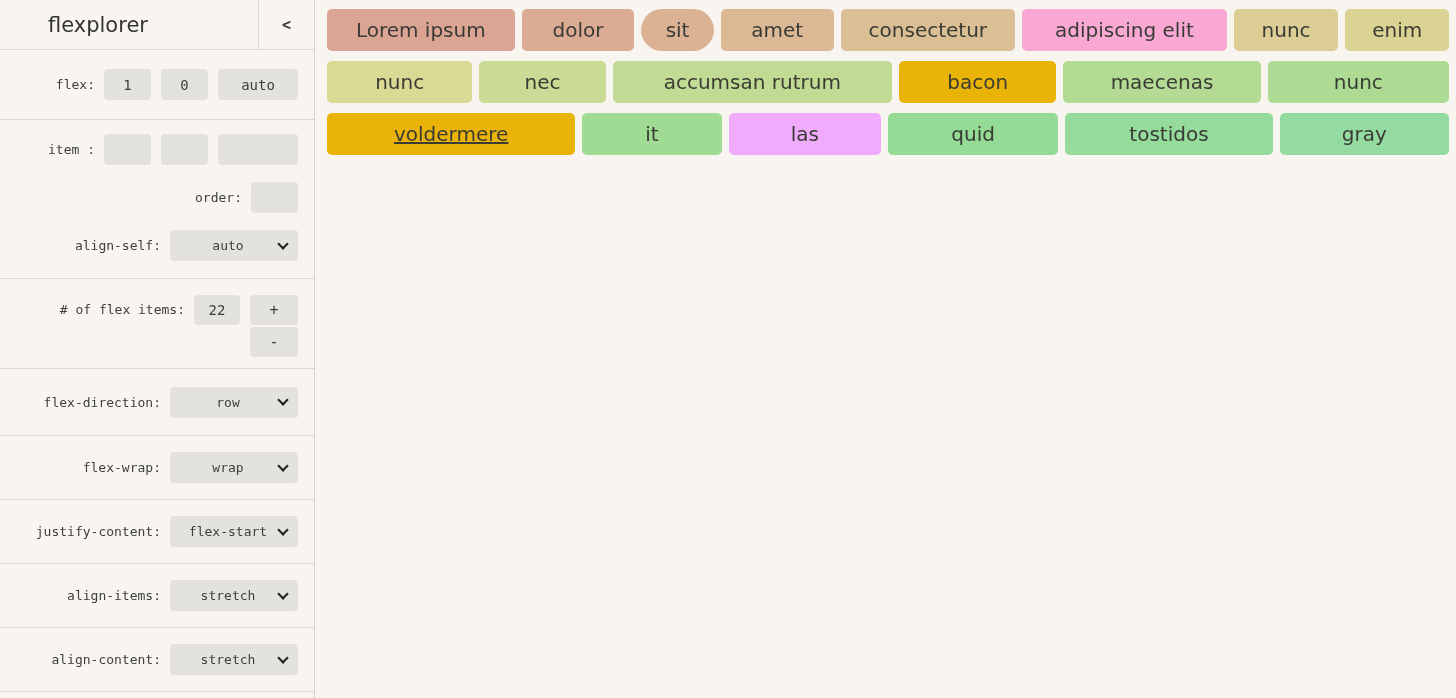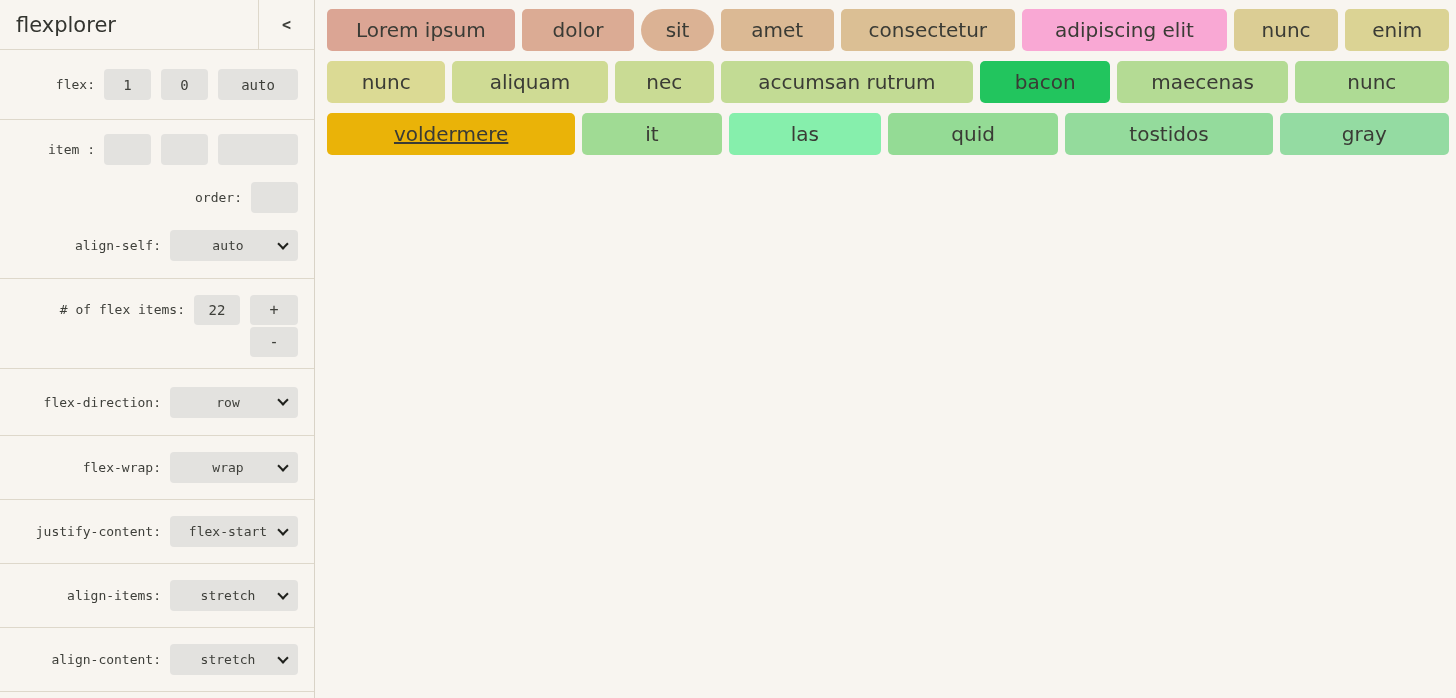--- a/index.html
+++ b/index.html
@@ -13,21 +13,21 @@
 
   
   .sidebar {
     width:315px; height:698px; flex:0 0 315px;
     background:#f8f5f0;
     border-right:1px solid #d9d3c7;
     font-family:"DejaVu Sans Mono", monospace;
   }
   .section { border-bottom:1px solid #ded8cb; }
 
-  .header { height:50px; display:flex; }
+  .header { height:50px; display:flex;padding-left:32px; }
   .title {
     flex:1; display:flex; align-items:center; padding-left:16px;
     font-family:"DejaVu Sans", sans-serif; font-size:21px; color:#33342f;
   }
   .collapse-btn {
     width:56px; border-left:1px solid #ded8cb;
     display:flex; align-items:center; justify-content:center;
     font-family:"DejaVu Sans Mono", monospace; font-size:15px; font-weight:bold;
     color:#3e3f3a; cursor:pointer;
   }
@@ -225,45 +225,42 @@
   </div>
     <div class="flex-item" style="background: rgb(219, 205, 148); flex-basis: 104px;">
     <span>nunc</span>
   </div>
     <div class="flex-item" style="background: rgb(219, 211, 148); flex-basis: 103px;">
     <span>enim</span>
   </div>
     <div class="flex-item" style="background: rgb(219, 218, 148); flex-basis: 110px;">
     <span>nunc</span>
   </div>
-    <div class="flex-item" style="background: rgb(207, 219, 148); flex-basis: 147px;">
-    <span>aliquam</span>
-  </div>
     <div class="flex-item" style="background: rgb(201, 219, 148); flex-basis: 91px;">
     <span>nec</span>
   </div>
     <div class="flex-item" style="background: rgb(194, 219, 148); flex-basis: 244px;">
     <span>accumsan rutrum</span>
   </div>
-    <div class="flex-item" style="background: #22c55e; flex-basis: 122px;">
+    <div class="flex-item" style="background: #eab308; flex-basis: 122px;">
     <span>bacon</span>
   </div>
     <div class="flex-item" style="background: rgb(180, 219, 148); flex-basis: 162px;">
     <span>maecenas</span>
   </div>
     <div class="flex-item" style="background: rgb(174, 219, 148); flex-basis: 146px;">
     <span>nunc</span>
   </div>
     <div class="flex-item" style="background: #eab308; flex-basis: 222px; text-decoration: underline;">
     <span>voldermere</span>
   </div>
     <div class="flex-item" style="background: rgb(160, 219, 148); flex-basis: 113px;">
     <span>it</span>
   </div>
-    <div class="flex-item" style="background: #86efac; flex-basis: 126px;">
+    <div class="flex-item" style="background: #f0abfc; flex-basis: 126px;">
     <span>las</span>
   </div>
     <div class="flex-item" style="background: rgb(148, 219, 149); flex-basis: 144px;">
     <span>quid</span>
   </div>
     <div class="flex-item" style="background: rgb(148, 219, 156); flex-basis: 181px;">
     <span>tostidos</span>
   </div>
     <div class="flex-item" style="background: rgb(148, 219, 162); flex-basis: 143px;">
     <span>gray</span>

